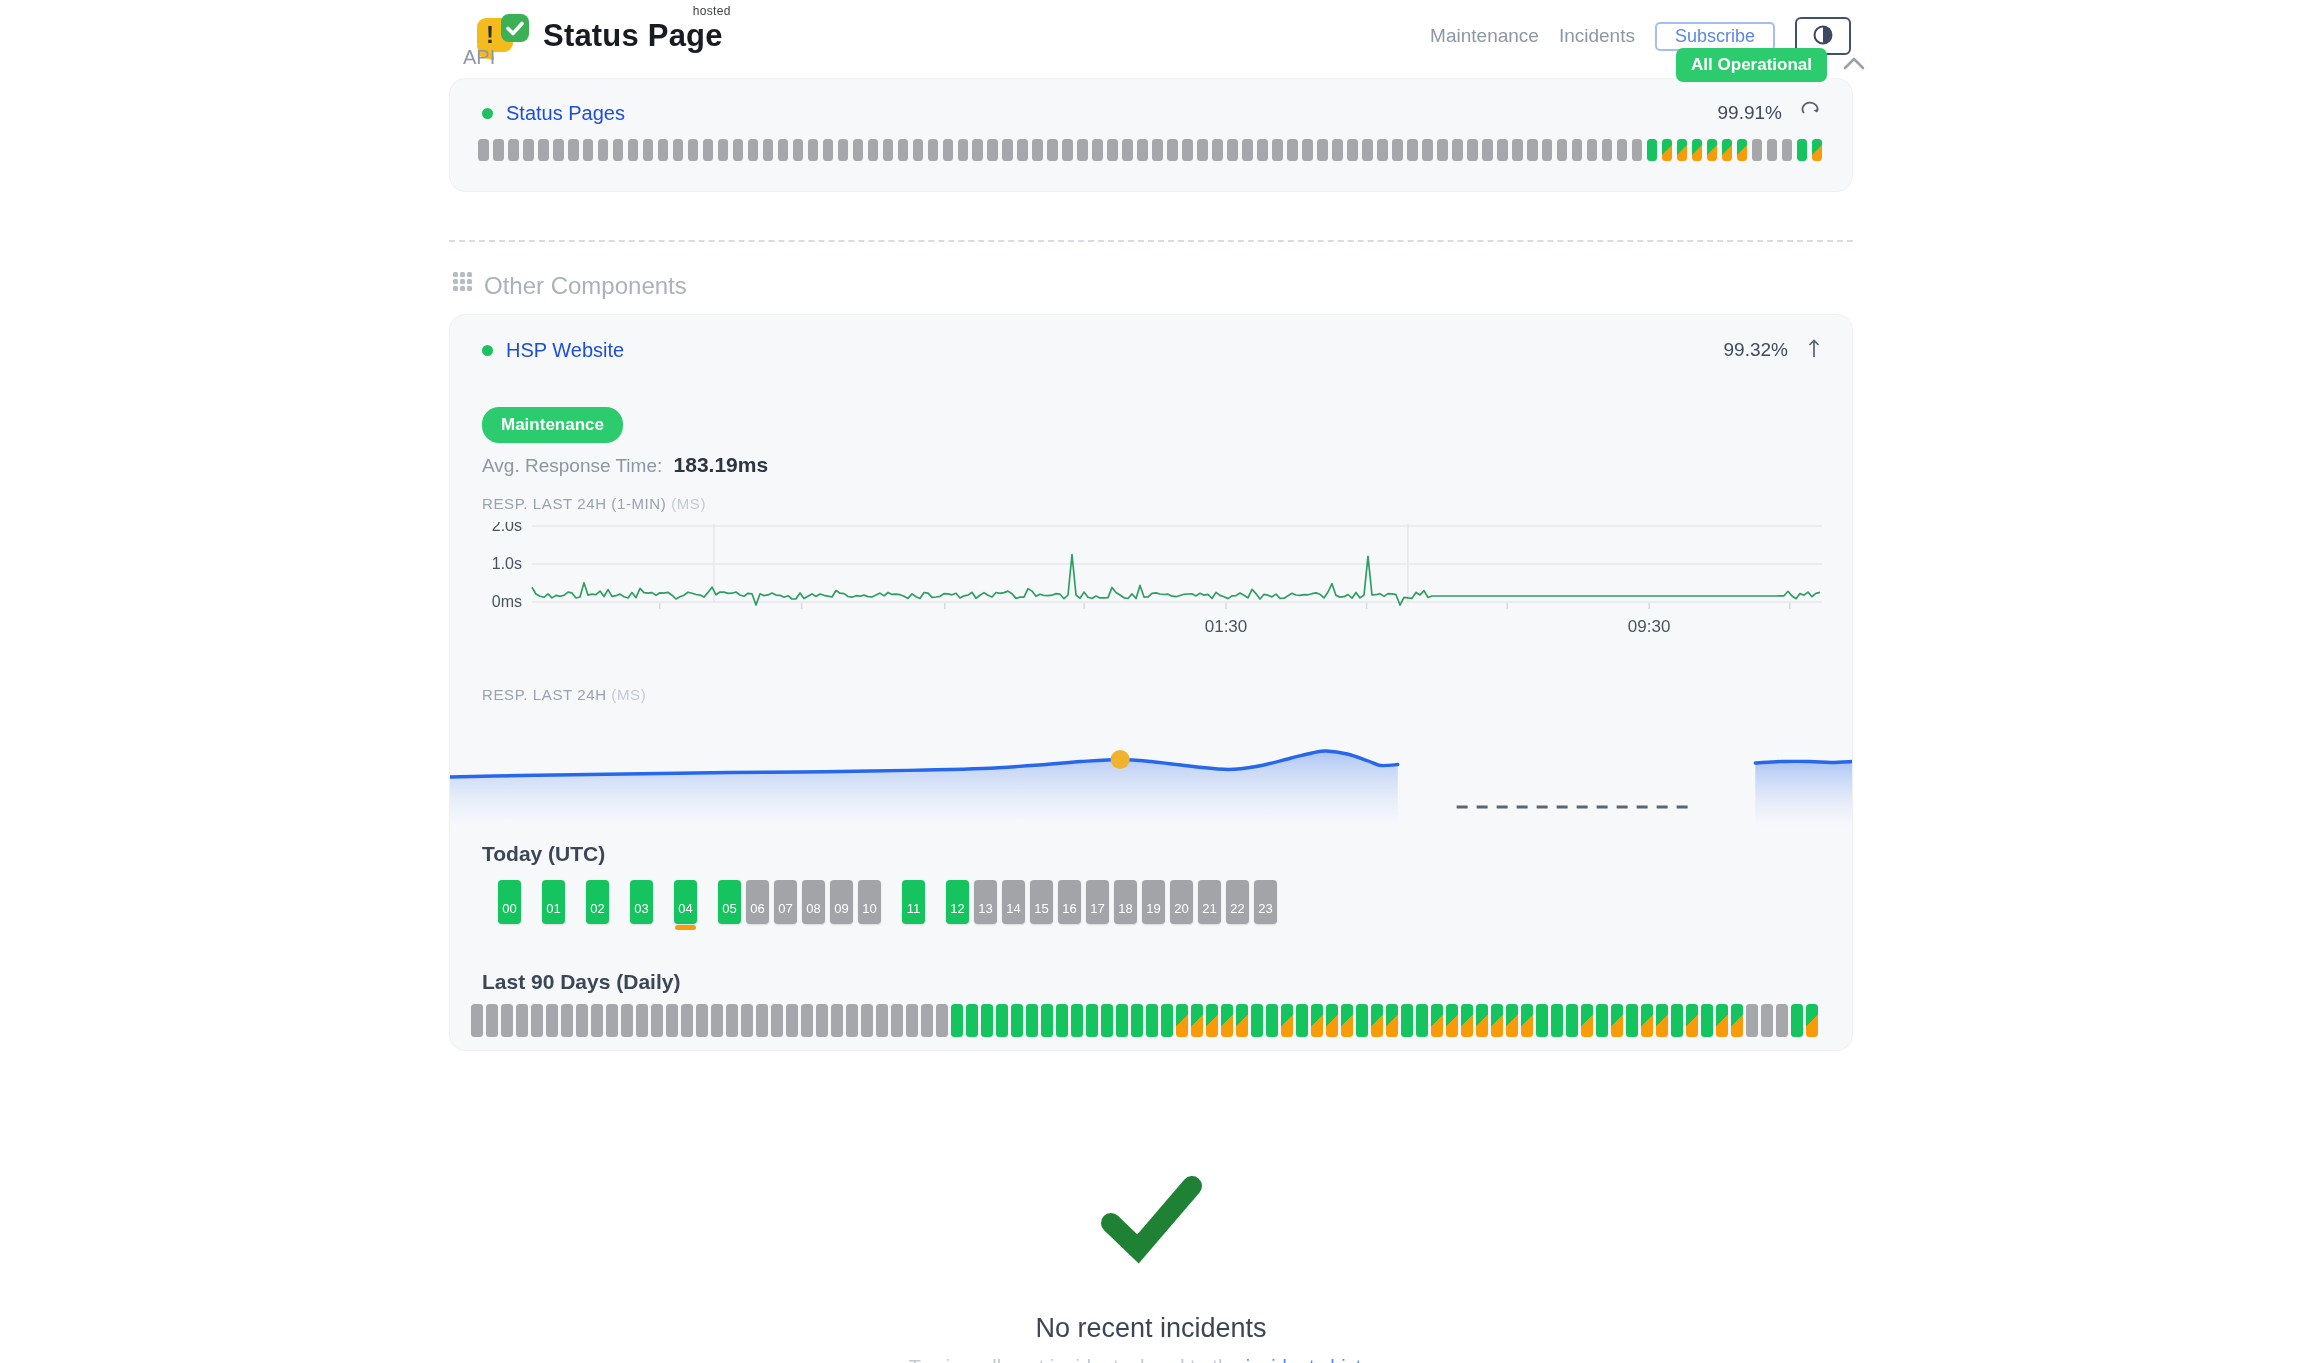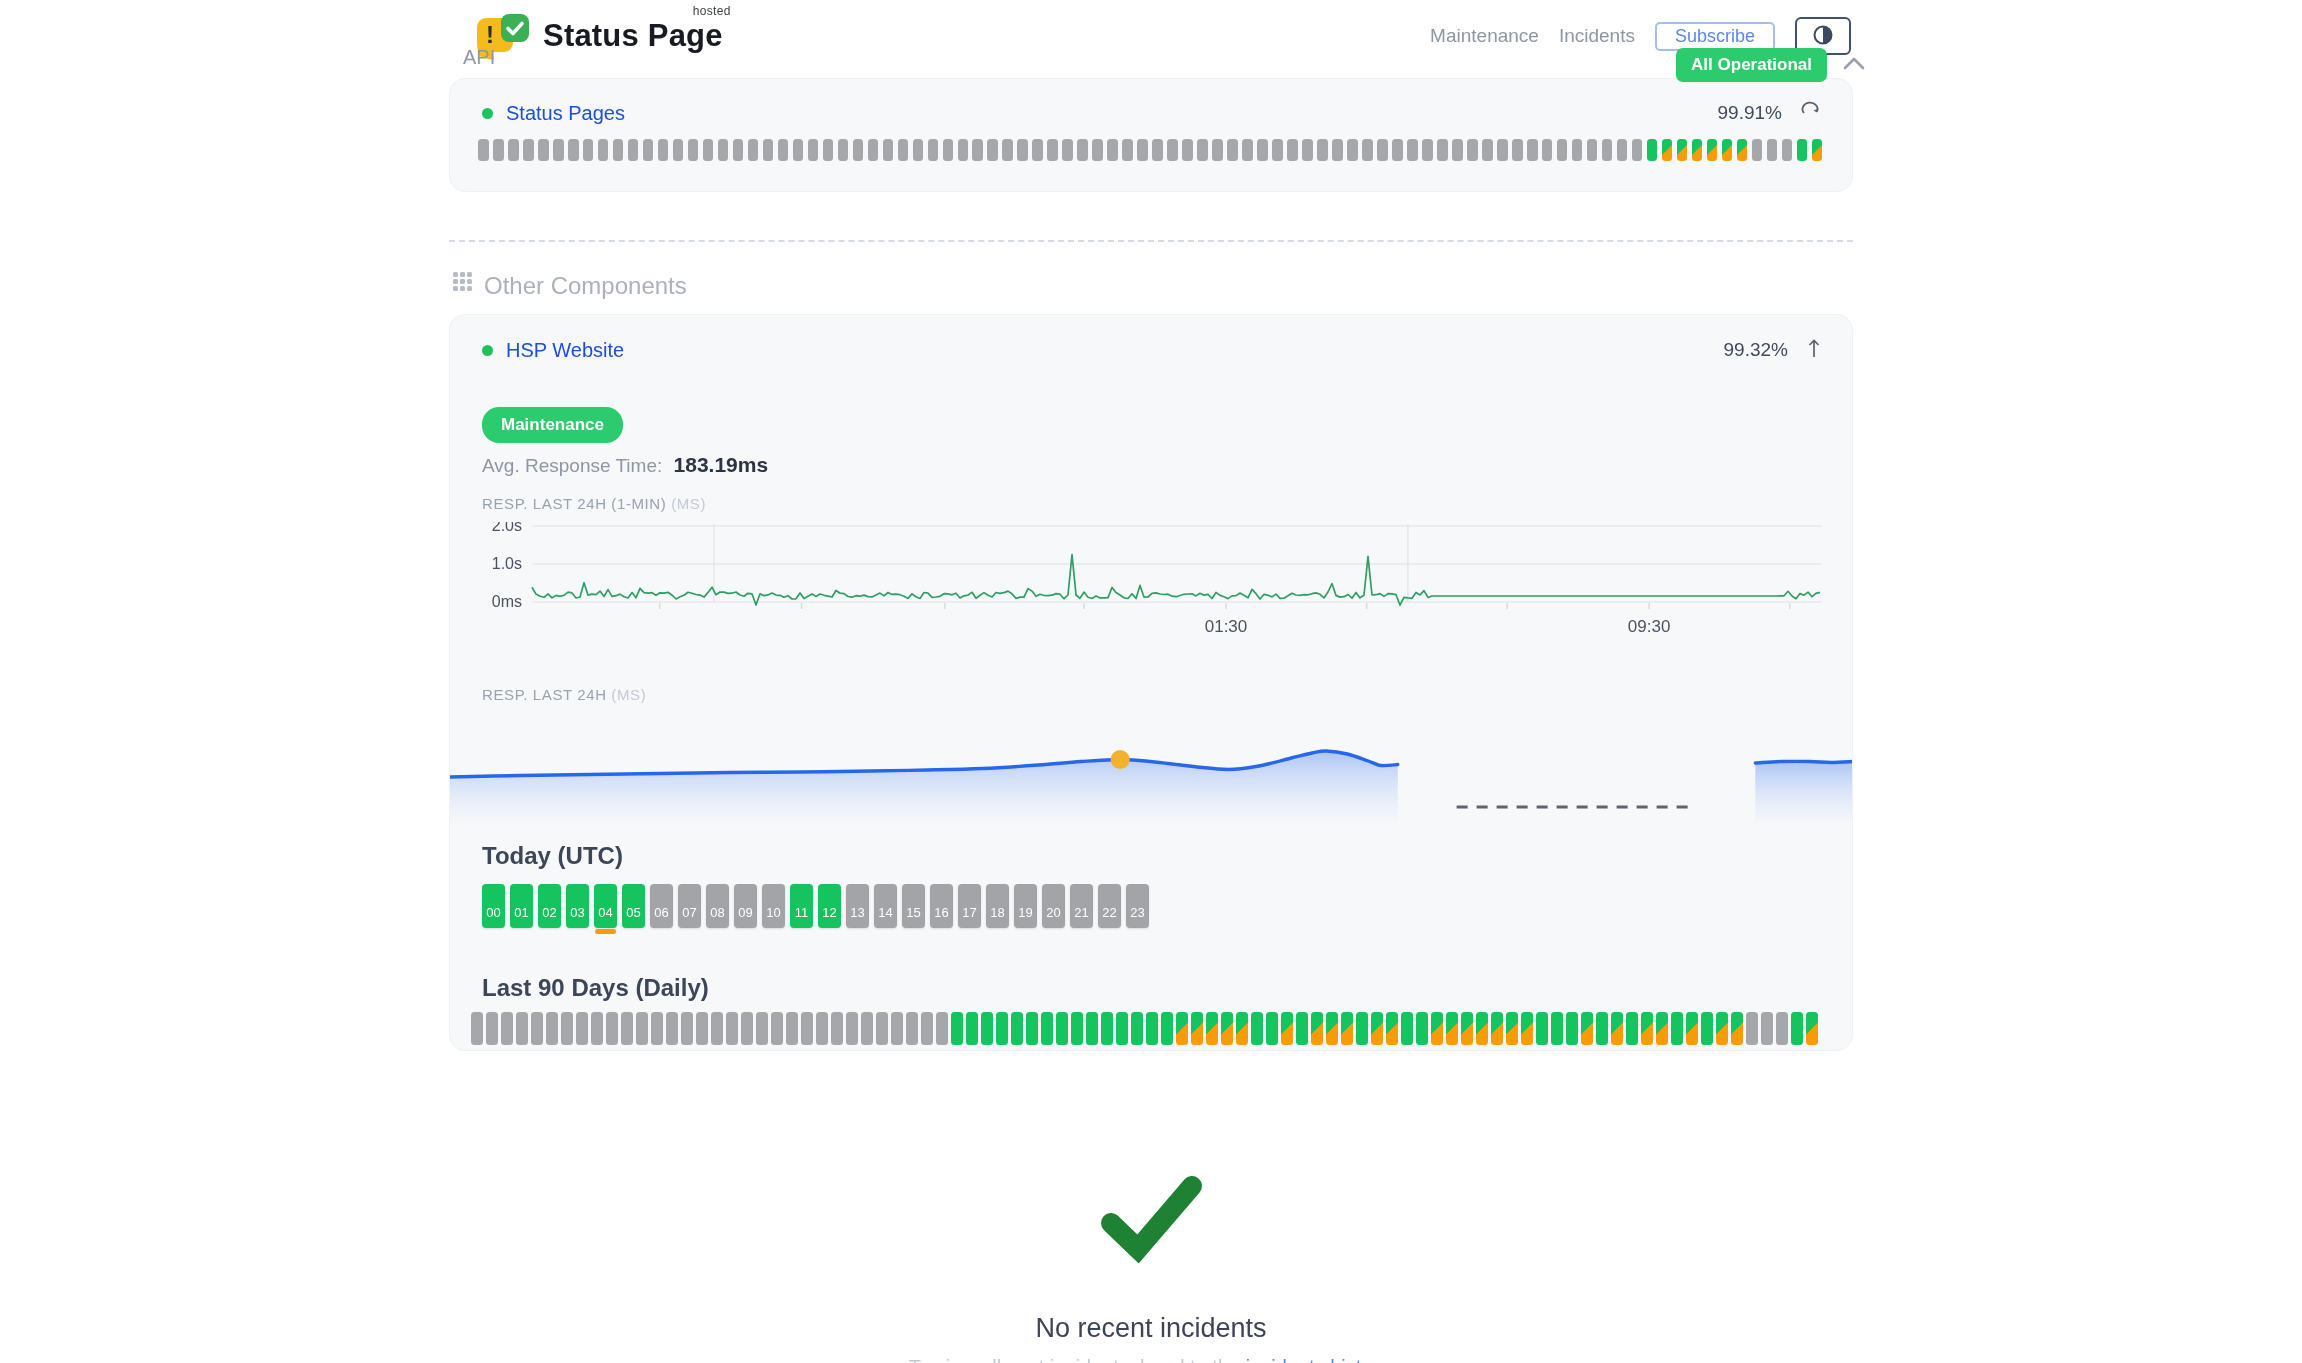--- a/index.html
+++ b/index.html
@@ -59,25 +59,25 @@
 
   
   .pill-operational{display:inline-block;background:#2bcb6e;color:#fff;font-size:17px;font-weight:600;
                     border-radius:17px;padding:8px 19px;margin:44px 0 0 32px;}
   .avg-row{margin:10px 0 0 32px;font-size:19px;color:#8d96a3;}
   .avg-val{font-size:21px;font-weight:700;color:#2d3442;margin-left:6px;}
   .mini-label{margin:18px 0 0 32px;font-size:15px;letter-spacing:0.6px;color:#9aa2ae;}
   .mini-label .unit{color:#c3c9d2;}
   .chart1-wrap{margin:10px 0 0 32px;}
   .chart2-wrap{margin-top:6px;}
-  .sub-head{font-size:24px;font-weight:600;color:#3d4656;margin:4px 0 0 32px;}
+  .sub-head{font-size:21px;font-weight:600;color:#3d4656;margin:4px 0 0 32px;}
   .hours-row{display:flex;gap:5px;margin:14px 0 0 32px;}
   .hour{width:23px;height:44px;border-radius:4px;display:flex;align-items:flex-end;justify-content:center;
         position:relative;flex:none;box-shadow:0 1px 2px rgba(0,0,0,0.12);}
-  .hour.up{background:#15c35f;}
+  .hour.up{background:#15c35f;margin-left:16px;}
   .hour.nodata{background:#a2a4a8;}
   .hour span{font-size:13px;color:#fff;padding-bottom:8px;}
   .hour .deg{position:absolute;left:1px;right:1px;bottom:-6px;height:5px;border-radius:3px;background:#f79c08;}
   .last90-head{margin-top:46px;}
 
   
   .footer{margin-top:118px;text-align:center;}
   .no-incidents{font-size:27px;font-weight:500;color:#3c4554;margin-top:44px;}
   .history-line{font-size:20px;color:#c3c9d2;margin-top:12px;}
   .history-link{color:#5b87e8;cursor:pointer;}

